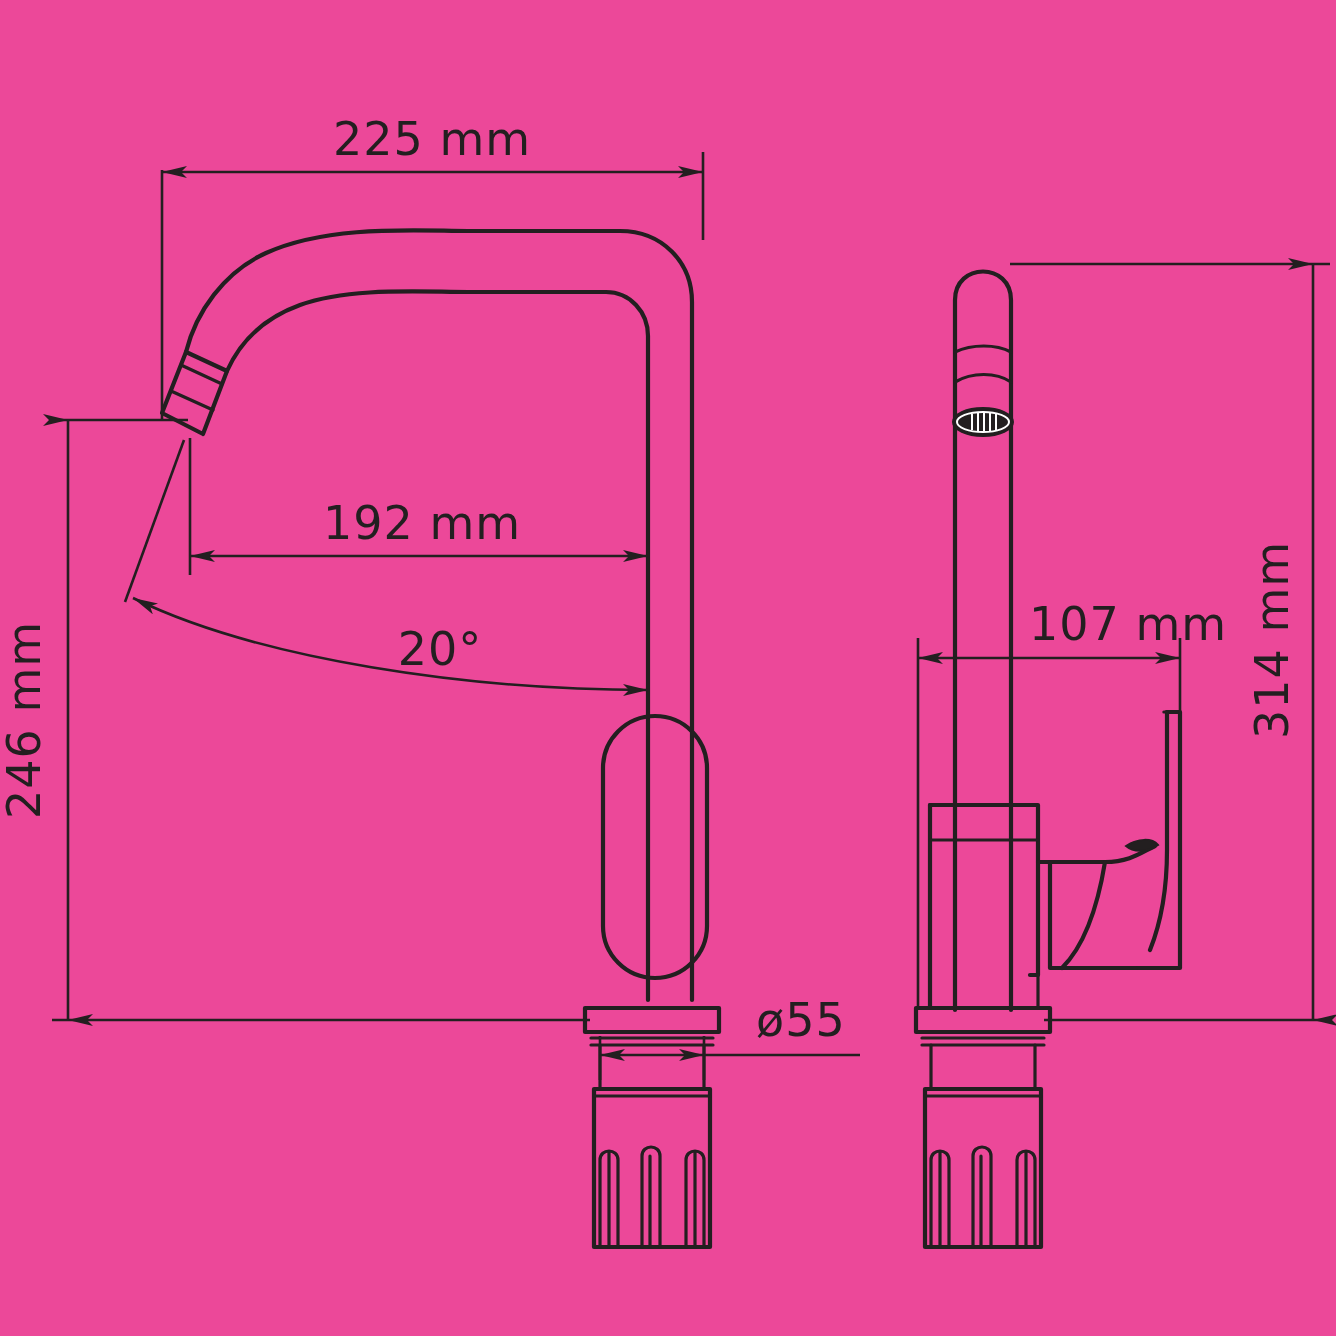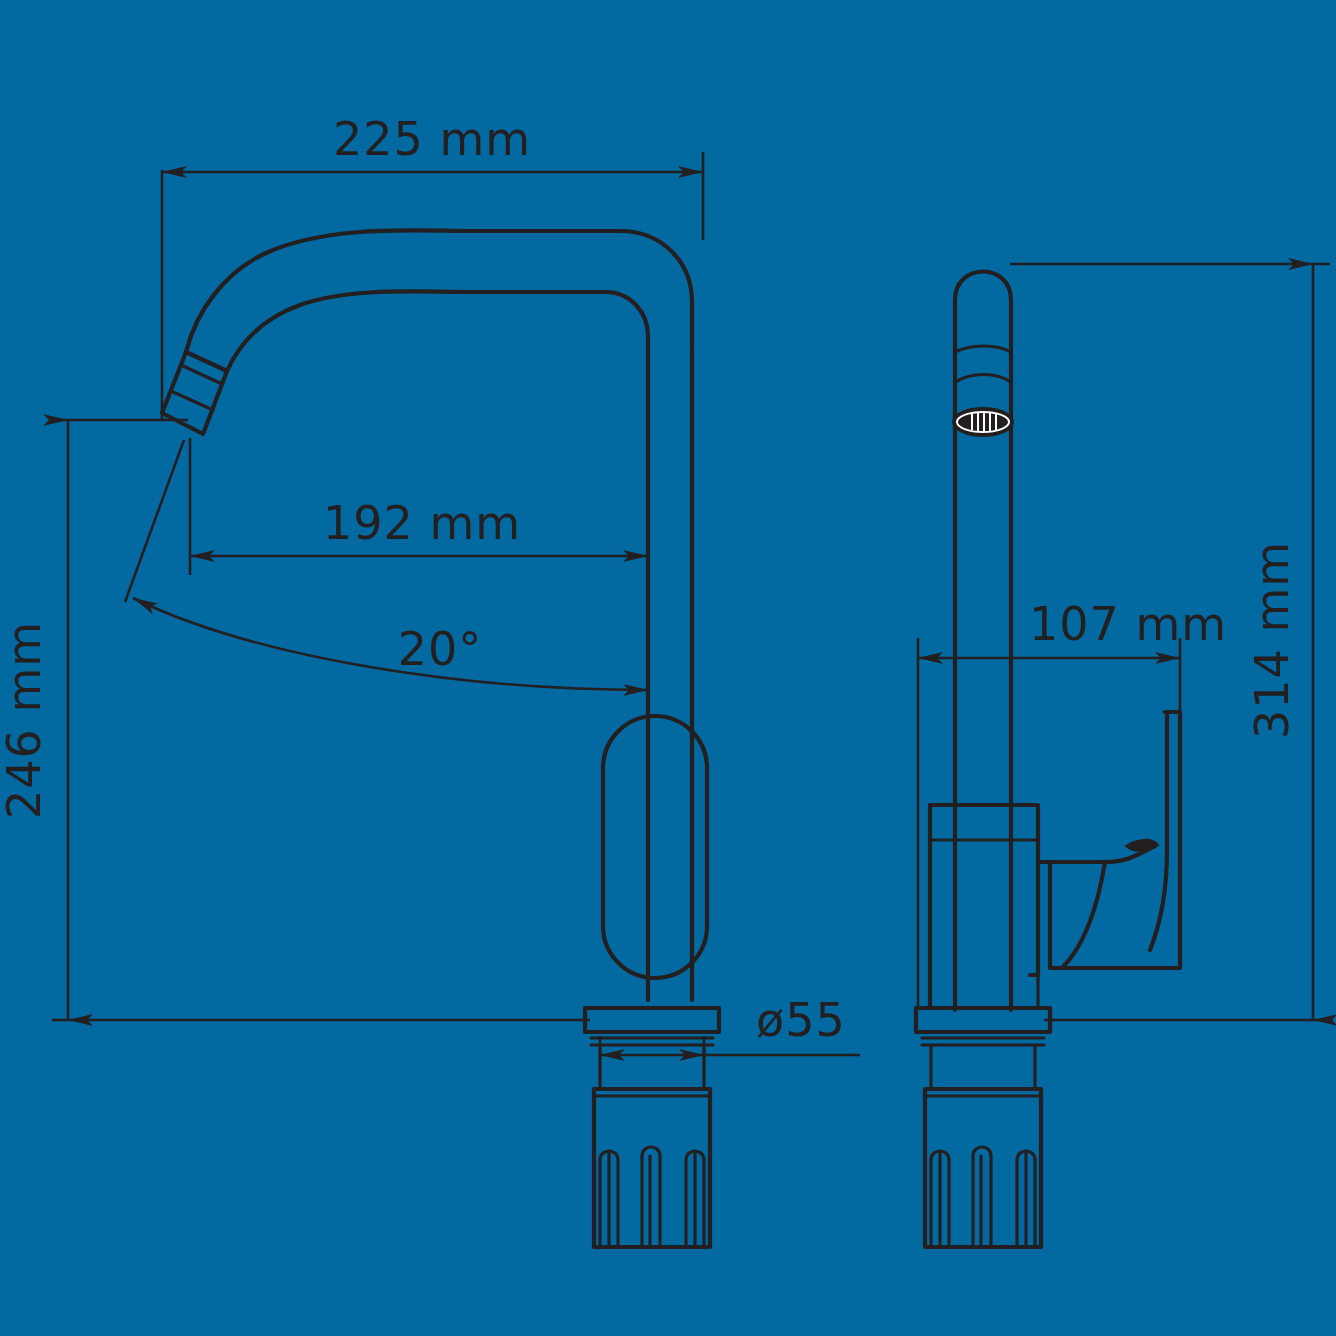--- a/index.html
+++ b/index.html
@@ -4,21 +4,21 @@
 <style>
   html, body {
     margin: 0;
     padding: 0;
     background: #ffffff;
   }
   #sheet {
     position: relative;
     width: 1336px;
     height: 1336px;
-    background: #0369a1;
+    background: #ec4899;
     overflow: hidden;
     font-family: "DejaVu Sans", sans-serif;
   }
   #sheet svg {
     display: block;
     width: 1336px;
     height: 1336px;
   }
   .dimtext {
     font-family: "DejaVu Sans", sans-serif;

